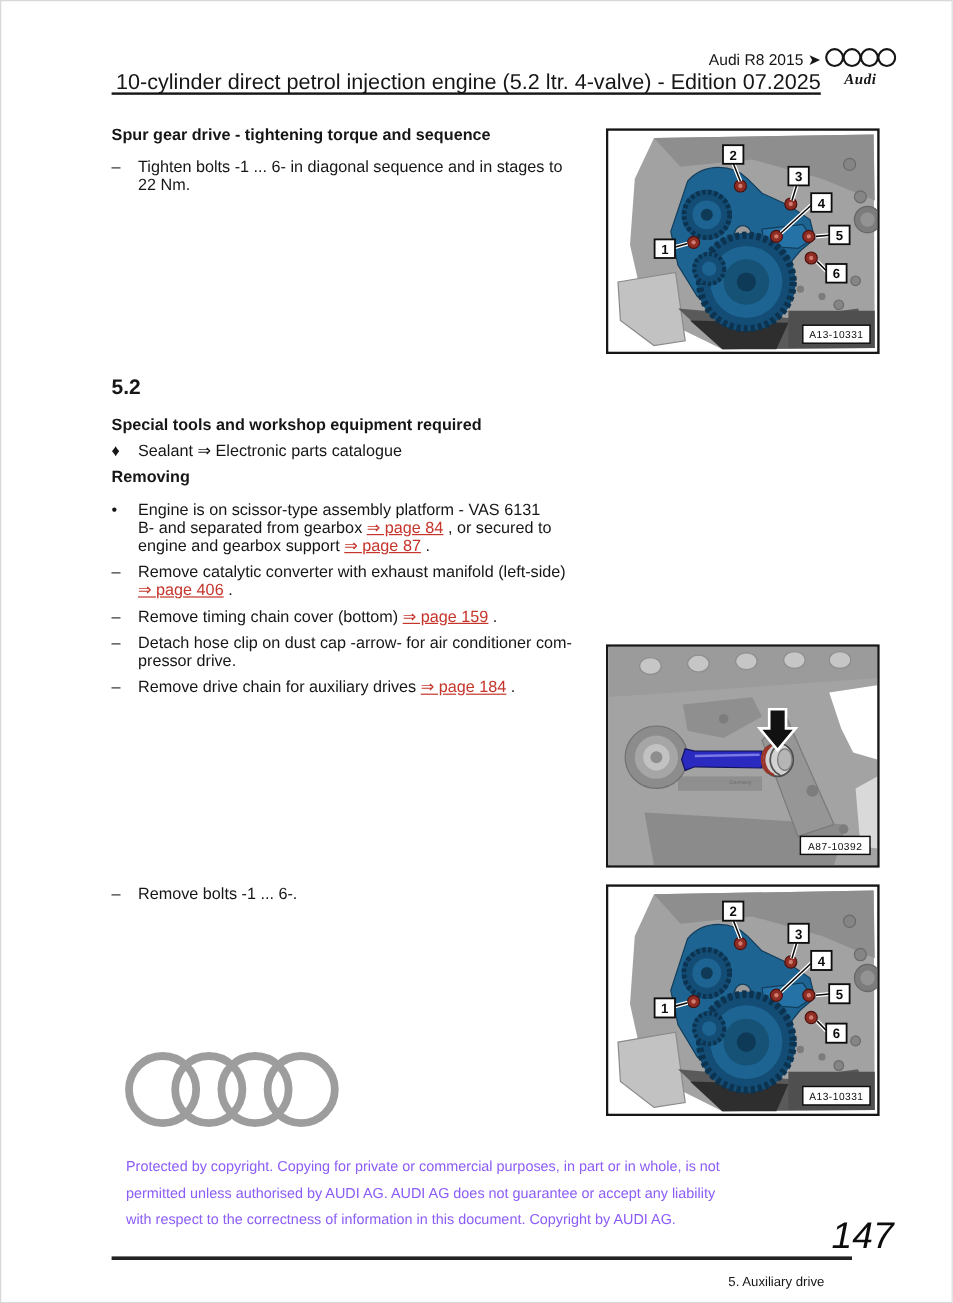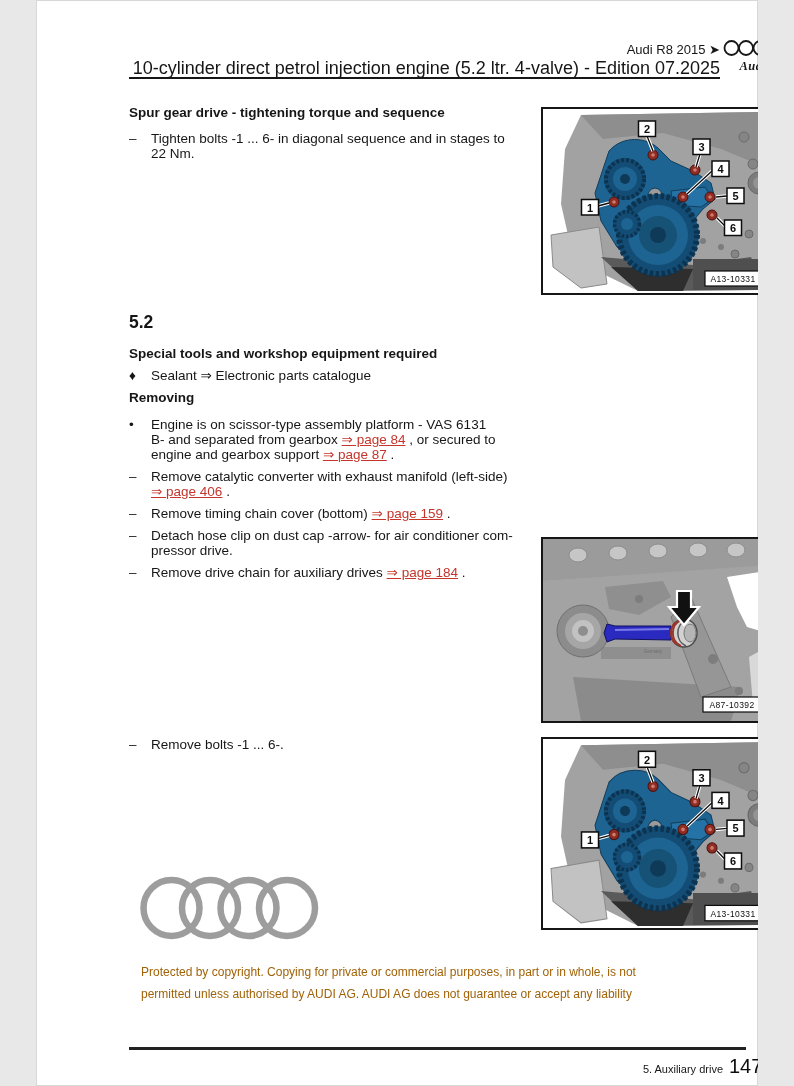--- a/index.html
+++ b/index.html
@@ -1,17 +1,17 @@
 <!DOCTYPE html>
 <html style="--link-red: #c5352b; --highlight-blue: #1e6492; --shaft-blue: #2a2ac0; --bolt-red: #8f2c24; --logo-gray: #9d9d9d;"><head>
 <meta charset="utf-8">
 <style>
   html,body{margin:0;padding:0;background:#e8e8e8;}
   .page{
-    position:relative;width:722px;height:1086px;margin:0 auto;background:#ffffff;
+    position:relative;width:794px;height:1086px;margin:0 auto;background:#ffffff;
     font-family:"Liberation Sans",sans-serif;color:#161616;overflow:hidden;
     box-shadow:0 0 0 1px #d8d8d8 inset;
   }
   .abs{position:absolute;}
   
   .hdr{left:93px;top:42px;width:591px;text-align:right;}
   .hdr-l1{font-size:13px;line-height:16px;margin-bottom:2px;}
   .hdr-l2{font-size:18px;line-height:16px;}
   .rule-top{left:93px;top:77px;width:591px;height:2px;background:#161616;}
   .brand-logo{left:687px;top:39px;}
@@ -39,24 +39,24 @@
   .bolt{fill:var(--bolt-red,#8f2c24);stroke:#4c120e;stroke-width:1;}
   .bolt-hl{fill:#d07a6e;}
   .housing{fill:var(--highlight-blue,#1e6492);stroke:#123e5c;stroke-width:1;}
   .shaft{fill:var(--shaft-blue,#2a2ac0);stroke:#11115e;stroke-width:1;}
   .stamp{font:4.5px "Liberation Sans",sans-serif;fill:#6e6e6e;text-anchor:middle;}
   
   .ring{fill:none;stroke:var(--logo-gray,#9d9d9d);}
   .brand-ring{fill:none;stroke:#161616;stroke-width:1.8;}
   .brand-word{font:bold italic 12.5px "Liberation Serif",serif;fill:#161616;text-anchor:middle;letter-spacing:.5px;}
   
-  .copyright{left:105px;top:961px;width:560px;font-size:12px;line-height:22px;color:#a16207;}
+  .copyright{left:105px;top:961px;width:560px;font-size:12px;line-height:22px;color:#8b5cf6;}
   .rule-bottom{left:93px;top:1047px;width:617px;height:3px;background:#222222;}
   .chapter{left:500px;top:1063px;width:187px;text-align:right;font-size:11px;color:#161616;}
-  .pagenum{left:693px;top:1051px;font-size:20px;line-height:30px;color:#0d0d0d;}
+  .pagenum{left:693px;top:1015px;font-size:31px;line-height:30px;color:#0d0d0d;font-style:italic;}
 </style>
 </head>
 <body>
 
 <div class="page">
 
   <div class="abs hdr">
     <div class="hdr-l1">Audi R8 2015 ➤</div>
     <div class="hdr-l2">10-cylinder direct petrol injection engine (5.2 ltr. 4-valve) - Edition 07.2025</div>
   </div>
@@ -342,19 +342,20 @@
   <svg class="abs" style="left:104px;top:872px" width="182" height="70" viewBox="0 0 182 70">
     <circle class="ring" cx="31.5" cy="36" r="28" stroke-width="6.5"></circle>
     <circle class="ring" cx="70" cy="36" r="28" stroke-width="6.5"></circle>
     <circle class="ring" cx="108.5" cy="36" r="28" stroke-width="6.5"></circle>
     <circle class="ring" cx="147" cy="36" r="28" stroke-width="6.5"></circle>
   </svg>
 
   <div class="abs copyright">
     <div>Protected by copyright. Copying for private or commercial purposes, in part or in whole, is not</div>
     <div>permitted unless authorised by AUDI AG. AUDI AG does not guarantee or accept any liability</div>
+    <div>with respect to the correctness of information in this document. Copyright by AUDI AG.</div>
   </div>
 
   <div class="abs rule-bottom"></div>
   <div class="abs chapter">5. Auxiliary drive</div>
   <div class="abs pagenum">147</div>
 
 </div>
 
 </body></html>

